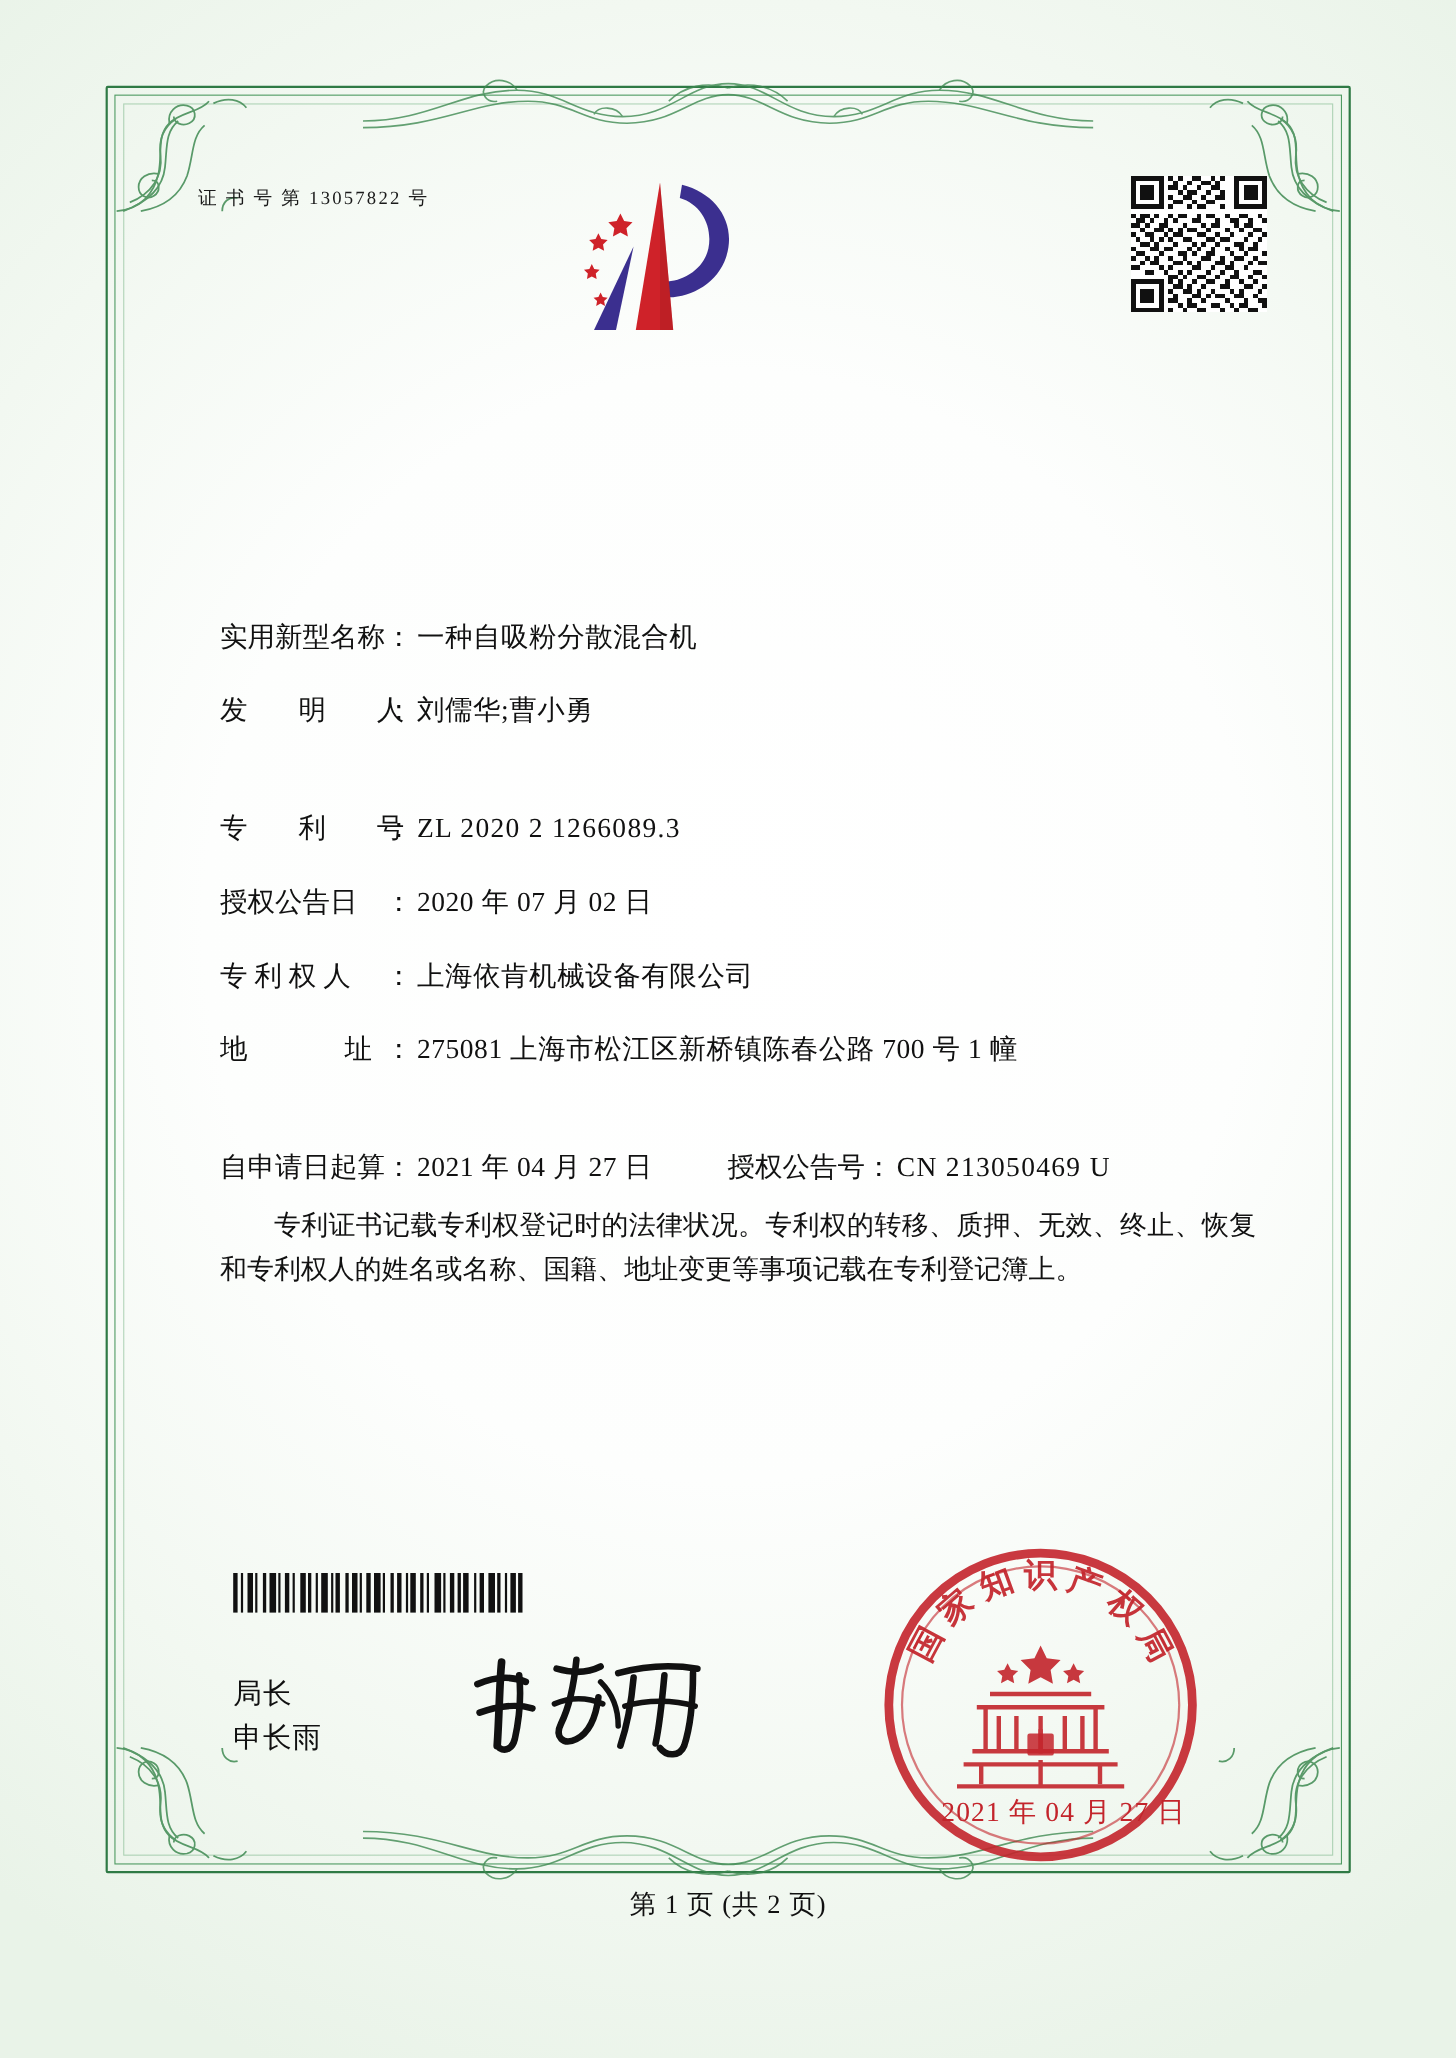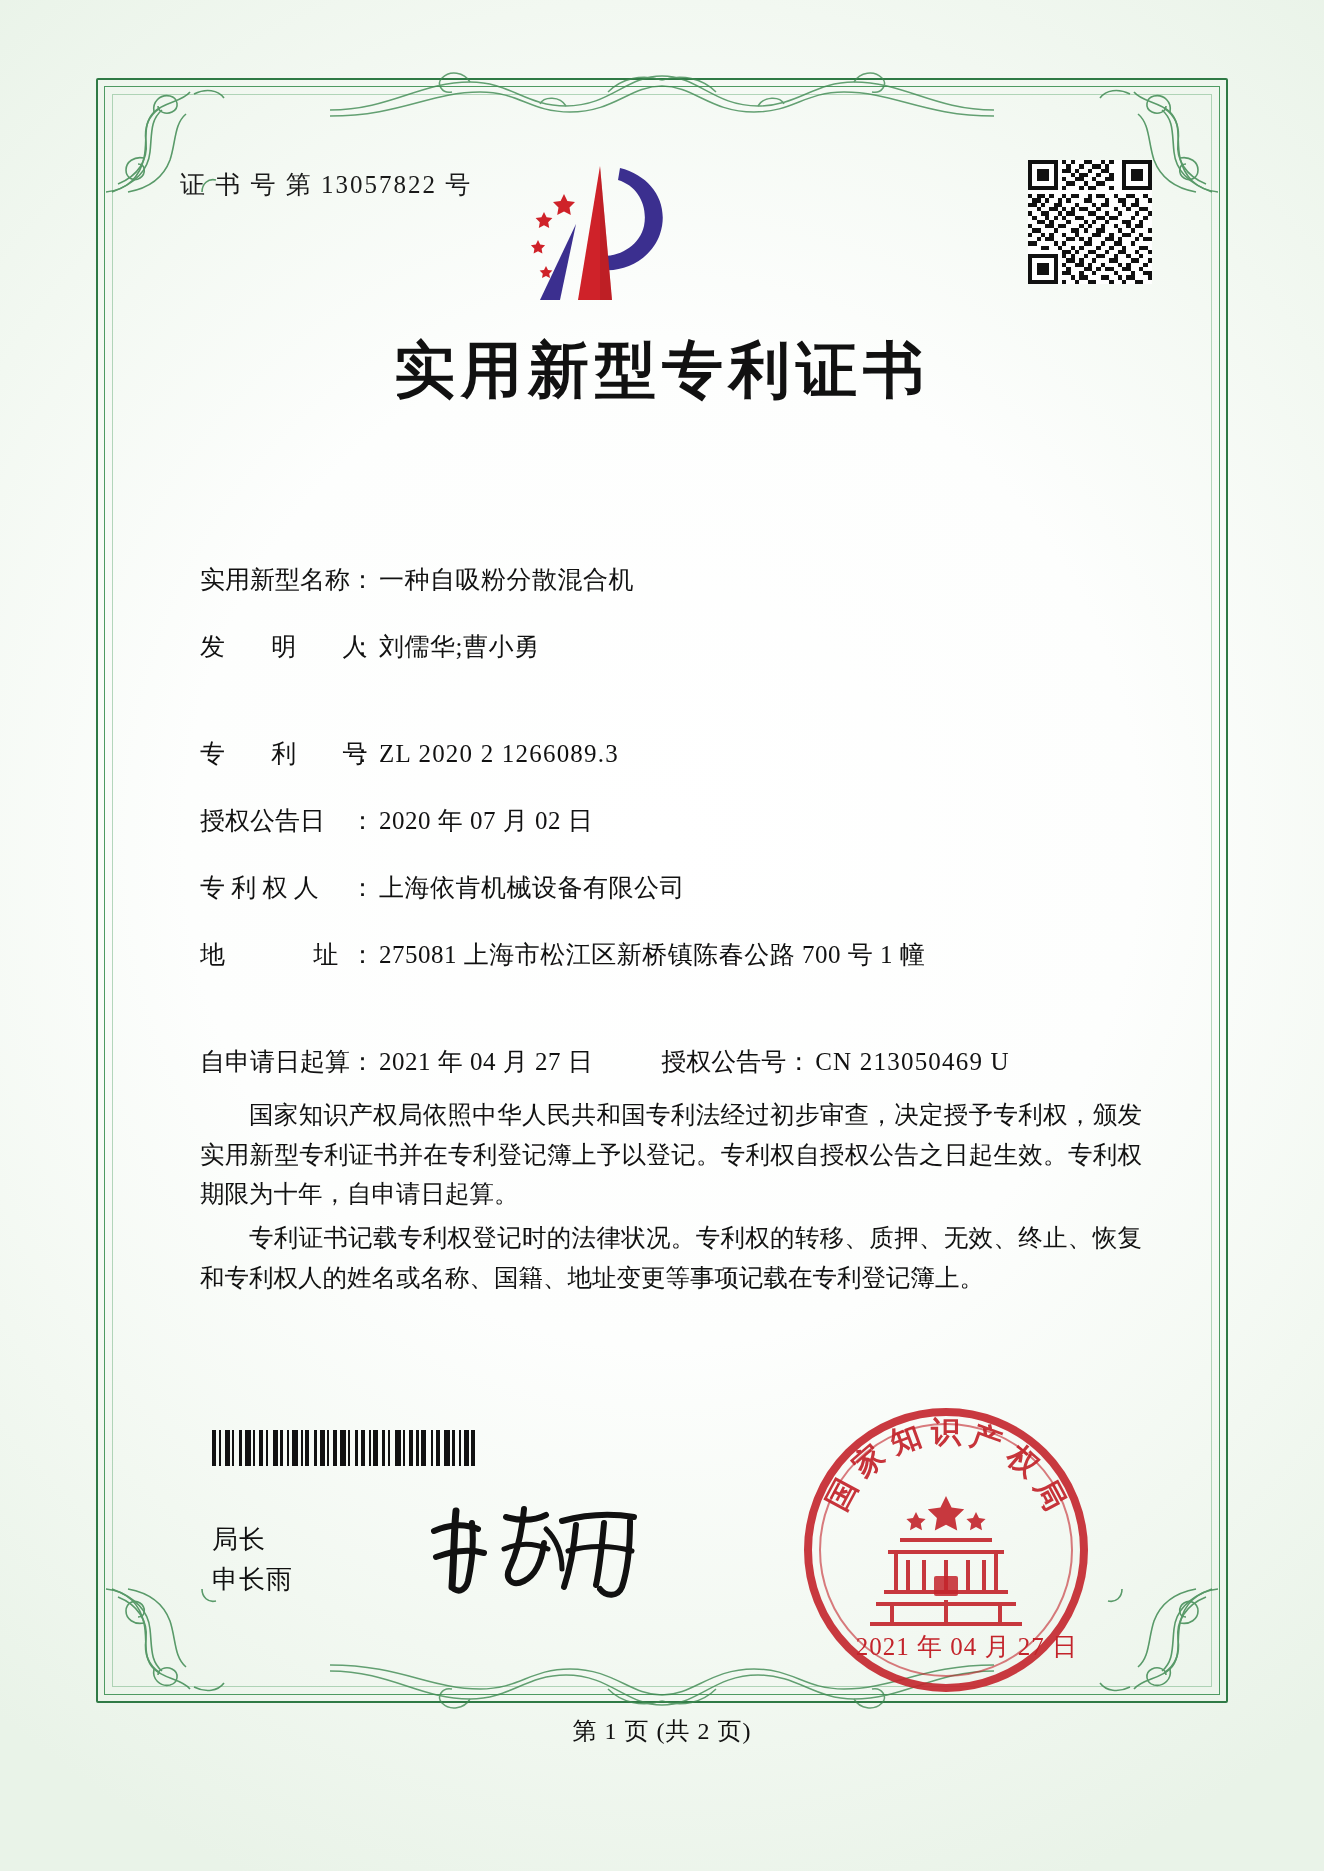--- a/index.html
+++ b/index.html
@@ -68,21 +68,21 @@
   }
   .edge-flourish svg { display: block; width: 100%; height: 100%; }
   .edge-top    { left: 330px; top: 62px;   width: 664px; height: 58px; }
   .edge-bottom { left: 330px; bottom: 152px; width: 664px; height: 58px; transform: scaleY(-1); }
 
   
   .cert-number {
     position: absolute;
     left: 180px;
     top: 168px;
-    font-size: 25px;
+    font-size: 17px;
     letter-spacing: 2px;
     color: #1a1a1a;
     white-space: nowrap;
   }
 
   .logo {
     position: absolute;
     left: 500px;
     top: 160px;
     width: 190px;
@@ -543,21 +543,20 @@
         <rect x="8" y="28" width="1" height="1"></rect>
           <rect x="11" y="28" width="1" height="1"></rect>
           <rect x="14" y="28" width="2" height="1"></rect>
           <rect x="19" y="28" width="1" height="1"></rect>
           <rect x="22" y="28" width="1" height="1"></rect>
           <rect x="25" y="28" width="2" height="1"></rect>
       </g>
     </svg>
   </div>
 
-  <div class="title">实用新型专利证书</div>
 
   <div class="fields">
 
     <div class="field-row">
       <span class="field-label">实用新型名称</span>
       <span class="field-colon">：</span>
       <span class="field-value">一种自吸粉分散混合机</span>
     </div>
 
     <div class="field-row">
@@ -595,21 +594,20 @@
       <span class="field-colon">：</span>
       <span class="field-value">2021 年 04 月 27 日</span>
       <span class="second-label">授权公告号</span>
       <span class="field-colon">：</span>
       <span class="field-value mono">CN 213050469 U</span>
     </div>
 
   </div>
 
   <div class="paragraphs">
-    <p>国家知识产权局依照中华人民共和国专利法经过初步审查，决定授予专利权，颁发实用新型专利证书并在专利登记簿上予以登记。专利权自授权公告之日起生效。专利权期限为十年，自申请日起算。</p>
     <p>专利证书记载专利权登记时的法律状况。专利权的转移、质押、无效、终止、恢复和专利权人的姓名或名称、国籍、地址变更等事项记载在专利登记簿上。</p>
   </div>
 
   <div class="barcode">
     <i style="width:4px"></i>
       <i style="width:3px;background:transparent"></i>
     <i style="width:2px"></i>
       <i style="width:4px;background:transparent"></i>
     <i style="width:5px"></i>
       <i style="width:2px;background:transparent"></i>

